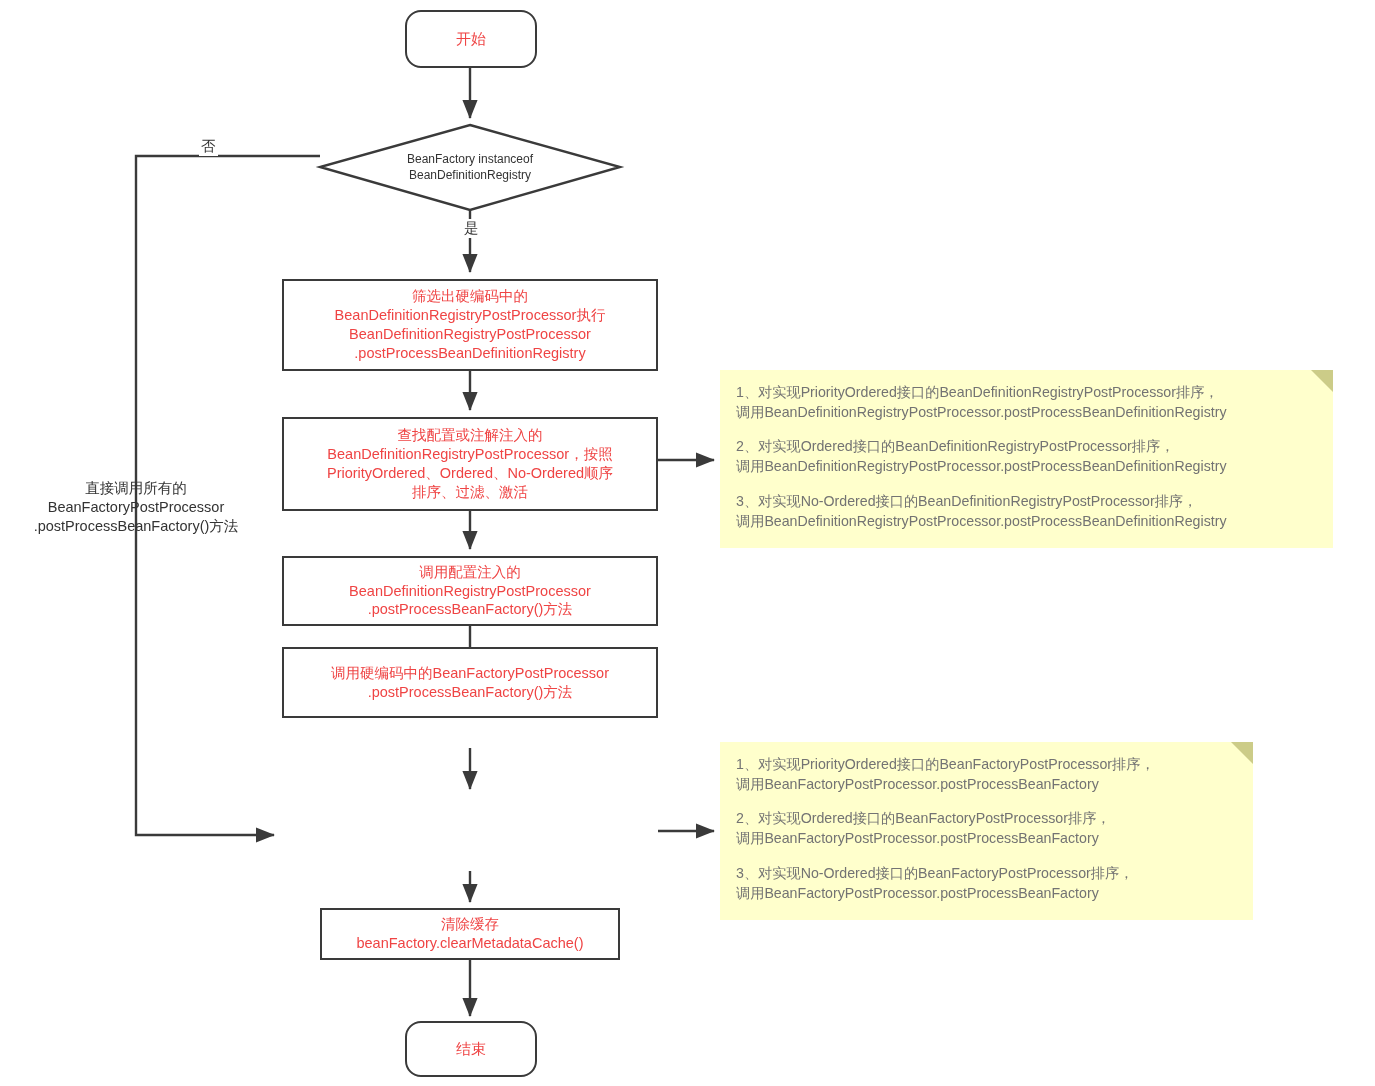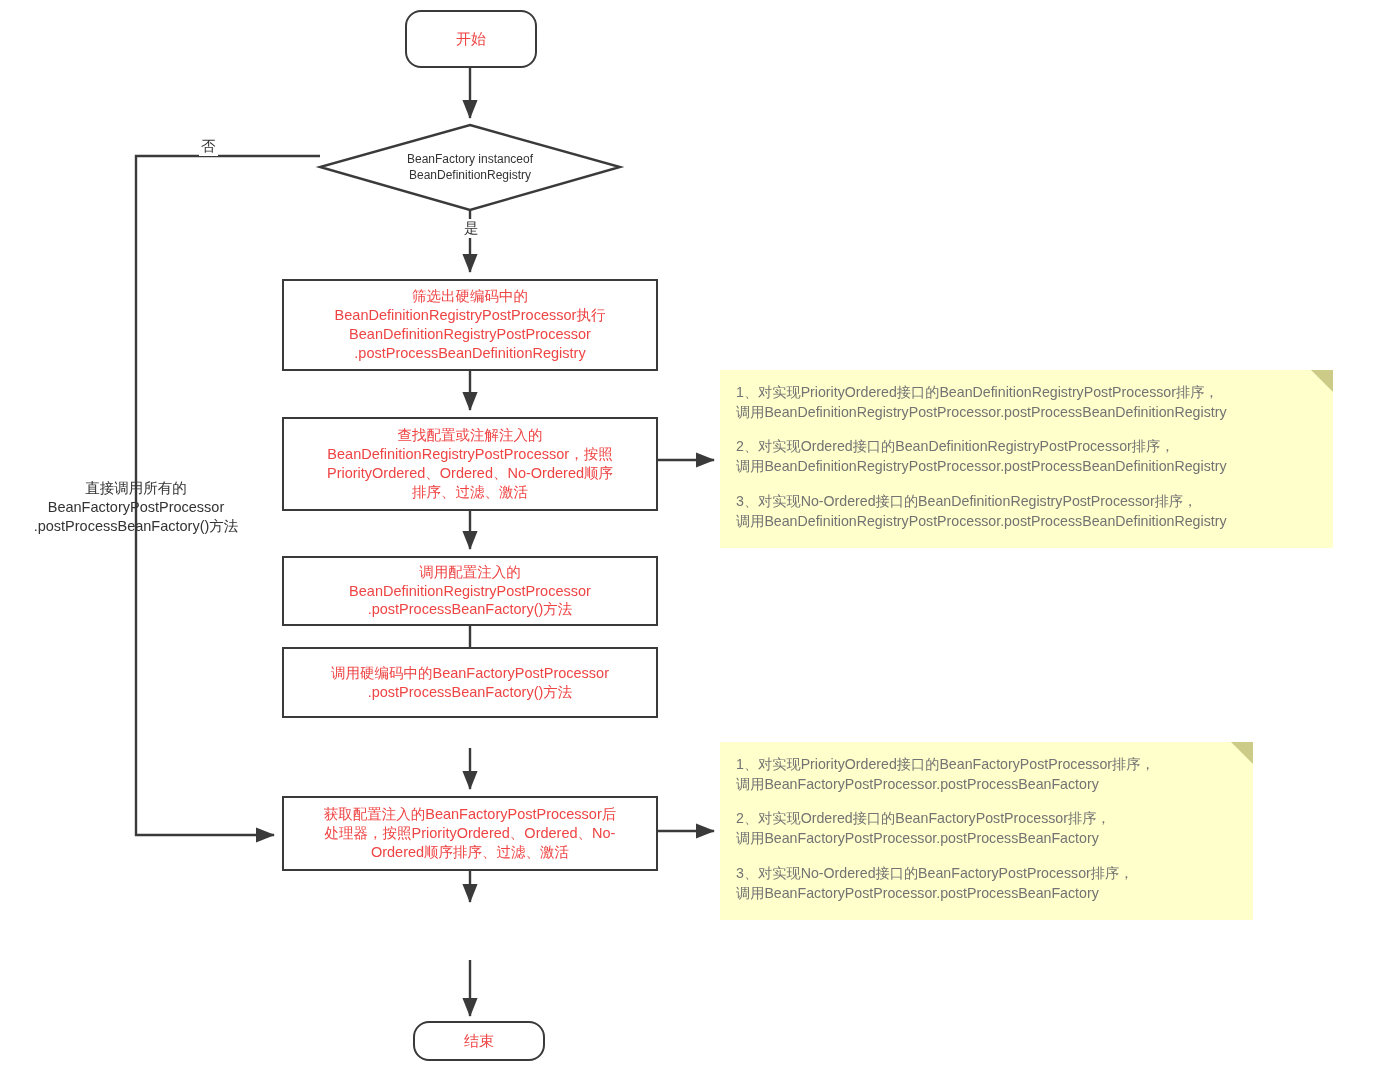--- a/index.html
+++ b/index.html
@@ -178,28 +178,27 @@
     <span style="white-space:pre-line;">调用配置注入的
 BeanDefinitionRegistryPostProcessor
 .postProcessBeanFactory()方法</span>
   </div>
 
   <div class="node process" style="left:282px; top:647px; width:376px; height:71px;">
     <span style="white-space:pre-line;">调用硬编码中的BeanFactoryPostProcessor
 .postProcessBeanFactory()方法</span>
   </div>
 
-  <div class="node process" style="left:282px; top:796px; width:376px; height:75px;">
-    <span style="white-space:pre-line;">获取配置注入的BeanFactoryPostProcessor后
-处理器，按照PriorityOrdered、Ordered、No-
-Ordered顺序排序、过滤、激活</span>
-  </div>
-
-
-  <div class="node terminator" style="left:405px; top:1021px; width:132px; height:40px;margin-left:8px;">
+
+  <div class="node process" style="left:320px; top:908px; width:300px; height:52px;">
+    <span style="white-space:pre-line;">清除缓存
+beanFactory.clearMetadataCache()</span>
+  </div>
+
+  <div class="node terminator" style="left:405px; top:1021px; width:132px; height:56px;">
     <span>结束</span>
   </div>
 
   <div class="note" style="left:720px; top:370px; width:613px; height:178px;">
     <span class="fold"></span>
     <div class="grp">
       <p>1、对实现PriorityOrdered接口的BeanDefinitionRegistryPostProcessor排序，</p>
       <p>调用BeanDefinitionRegistryPostProcessor.postProcessBeanDefinitionRegistry</p>
     </div>
     <div class="grp">

